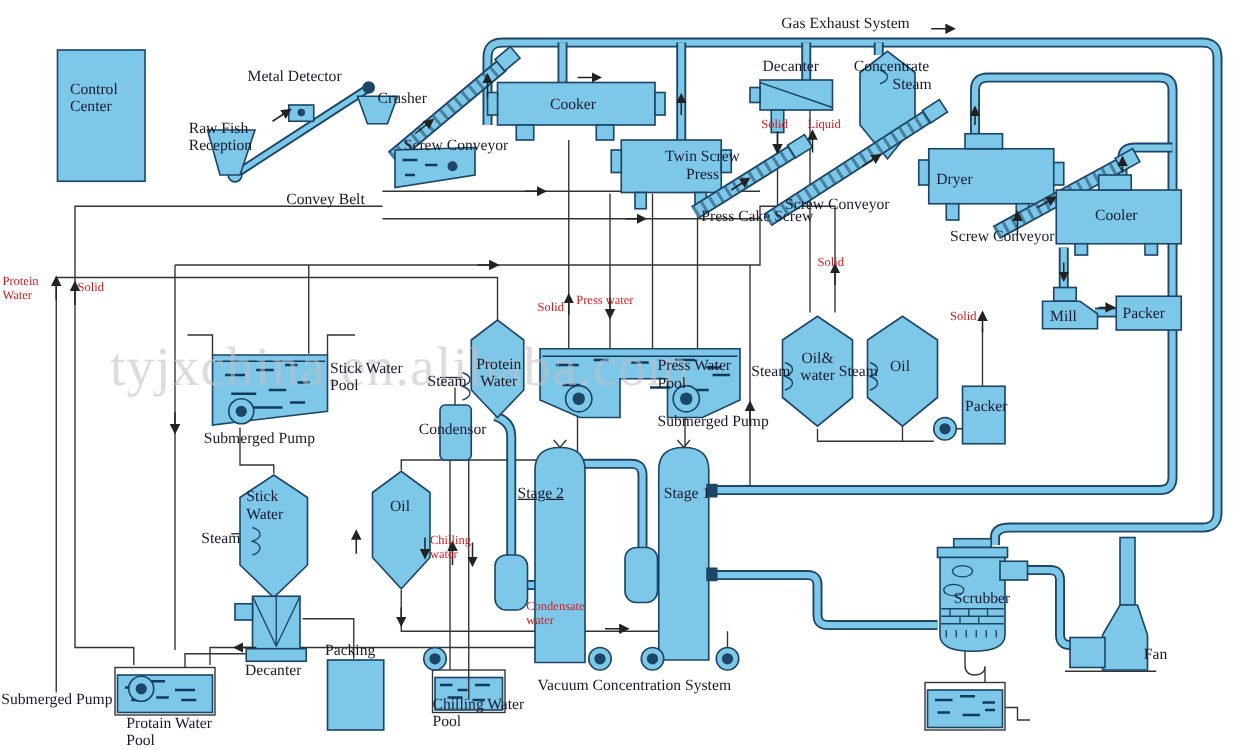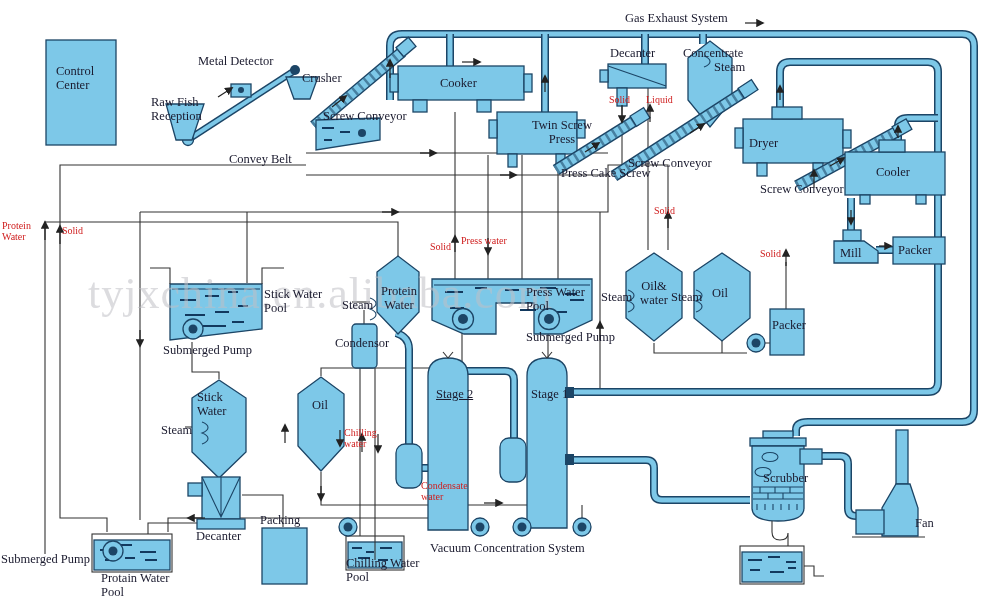--- a/index.html
+++ b/index.html
@@ -429,21 +429,21 @@
       <span class="lbl" style="left: 335px; top: 336px;">Condensor</span>
       <span class="lbl" style="left: 526px; top: 285px;">Press Water
 Pool</span>
       <span class="lbl" style="left: 526px; top: 330px;">Submerged Pump</span>
       <span class="lbl" style="left: 601px; top: 290px;">Steam</span>
       <span class="lbl" style="left: 632px; top: 279px; width: 44px; text-align: center;">Oil&amp;
 water</span>
       <span class="lbl" style="left: 671px; top: 290px;">Steam</span>
       <span class="lbl" style="left: 712px; top: 286px;">Oil</span>
       <span class="lbl" style="left: 772px; top: 318px;">Packer</span>
-      <span class="lbl" style="left: 436px; top: 387px; text-decoration: underline;">Stage 2</span>
+      <span class="lbl" style="left: 414px; top: 387px; text-decoration: underline;">Stage 2</span>
       <span class="lbl" style="left: 531px; top: 387px;">Stage 1</span>
       <span class="lbl" style="left: 197px; top: 390px;">Stick
 Water</span>
       <span class="lbl" style="left: 161px; top: 423px;">Steam</span>
       <span class="lbl" style="left: 312px; top: 398px;">Oil</span>
       <span class="lbl" style="left: 196px; top: 529px;">Decanter</span>
       <span class="lbl" style="left: 260px; top: 513px;">Packing</span>
       <span class="lbl" style="left: 346px; top: 556px;">Chilling Water
 Pool</span>
       <span class="lbl" style="left: 430px; top: 541px;">Vacuum Concentration System</span>

